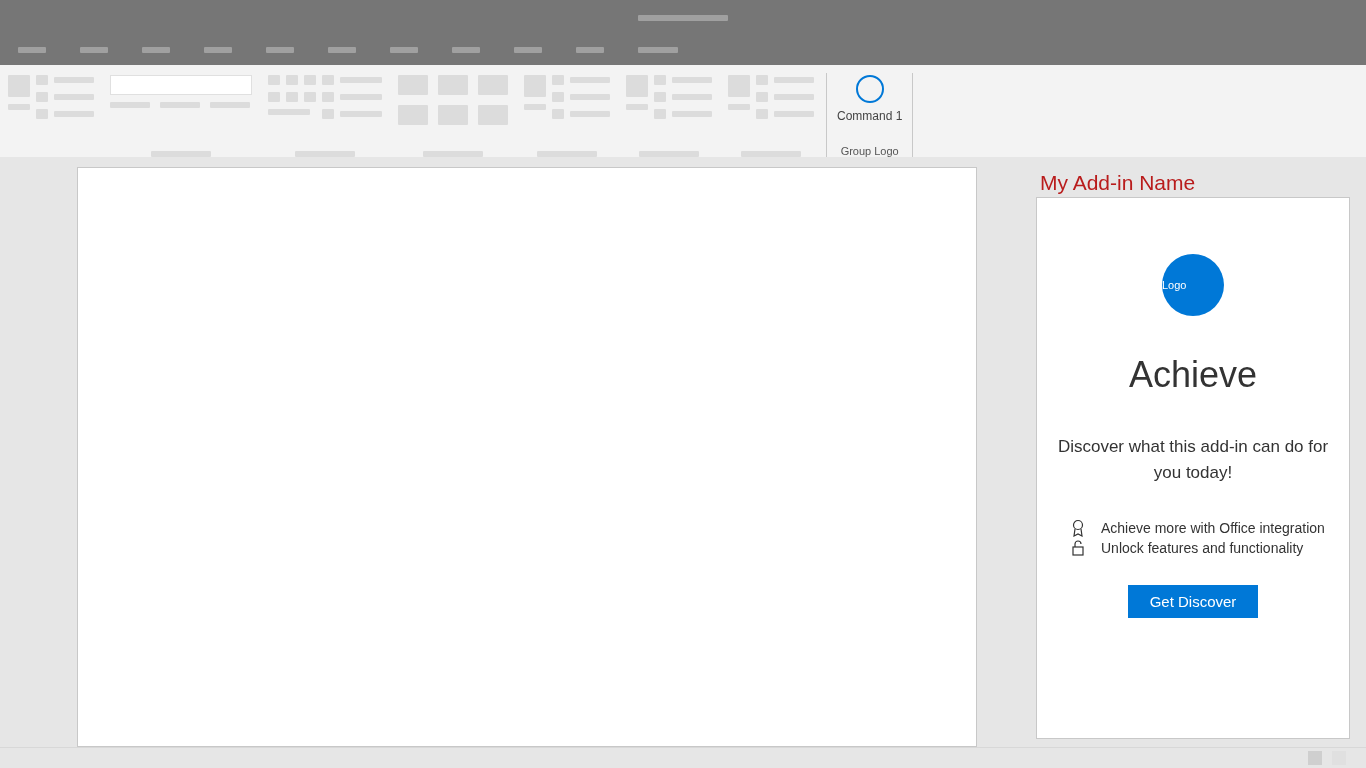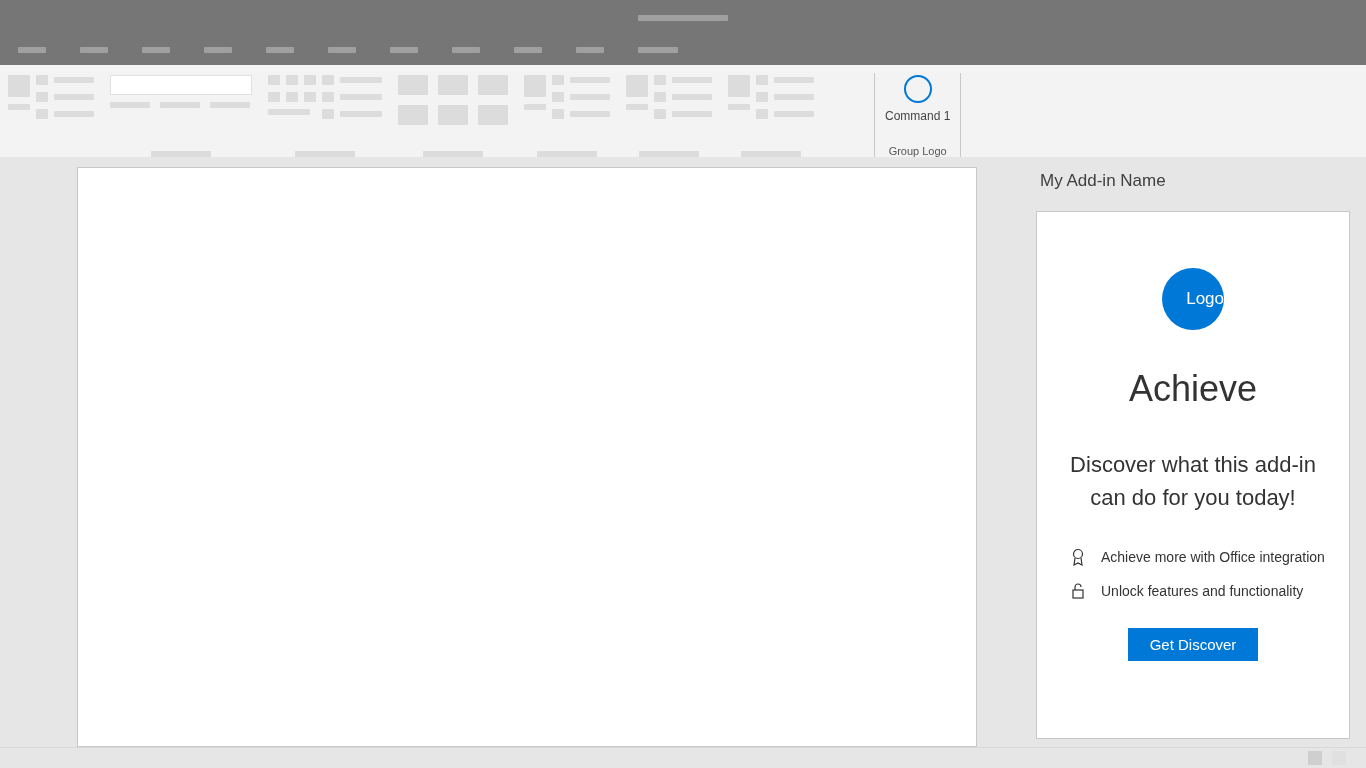--- a/index.html
+++ b/index.html
@@ -38,21 +38,20 @@
     border-radius: 1px;
   }
 
   
   .ribbon {
     height: 92px;
     background: #f3f3f3;
     display: flex;
     align-items: flex-start;
     padding-top: 8px;
-    gap: 48px;
   }
   .ribbon-groups {
     display: flex;
     flex: 0 0 auto;
   }
   .rgroup {
     display: flex;
     flex-direction: column;
     justify-content: space-between;
     padding: 0 8px;
@@ -122,64 +121,64 @@
   }
 
   
   .task-pane {
     width:342px;
     padding:14px 16px 8px 12px;
     display:flex;
     flex-direction:column;
   }
   .pane-title {
-    color:#404040;
-    font-size:17px;
+    color:#b91c1c;
+    font-size:21px;
     font-weight:400;
-    margin-bottom:20px;
+    margin-bottom:2px;
     padding-left:4px;
   }
   .pane-card {
     flex:1;
     background:#fff;
     border:1px solid #c8c8c8;
     display:flex;
     flex-direction:column;
     align-items:center;
     padding:56px 20px 20px 20px;
     overflow:hidden;
   }
   .logo-circle {
     width:62px; height:62px; border-radius:50%;
     background:#0078d7;
     color:#fff;
-    display:flex; align-items:center; justify-content:flex-end;
-    font-size:17px; font-weight:300;
+    display:flex; align-items:center; justify-content:flex-start;
+    font-size:11px; font-weight:300;
   }
   .welcome-heading {
     font-size:36px;
     font-weight:300;
     color:#333;
     margin-top:38px;
   }
   .welcome-sub {
-    font-size:22px;
+    font-size:17px;
     font-weight:300;
     color:#333;
     text-align:center;
     line-height:1.5;
     margin-top:38px;
   }
   .feature-list {
     margin-top:34px;
     align-self:stretch;
     padding-left:12px;
     display:flex;
     flex-direction:column;
-    gap:16px;
+    gap:2px;
   }
   .feature-item {
     display:flex;
     align-items:center;
     gap:14px;
     font-size:14px;
     color:#333;
   }
   .feature-icon {
     width:18px; height:18px; display:flex; align-items:center; justify-content:center;

